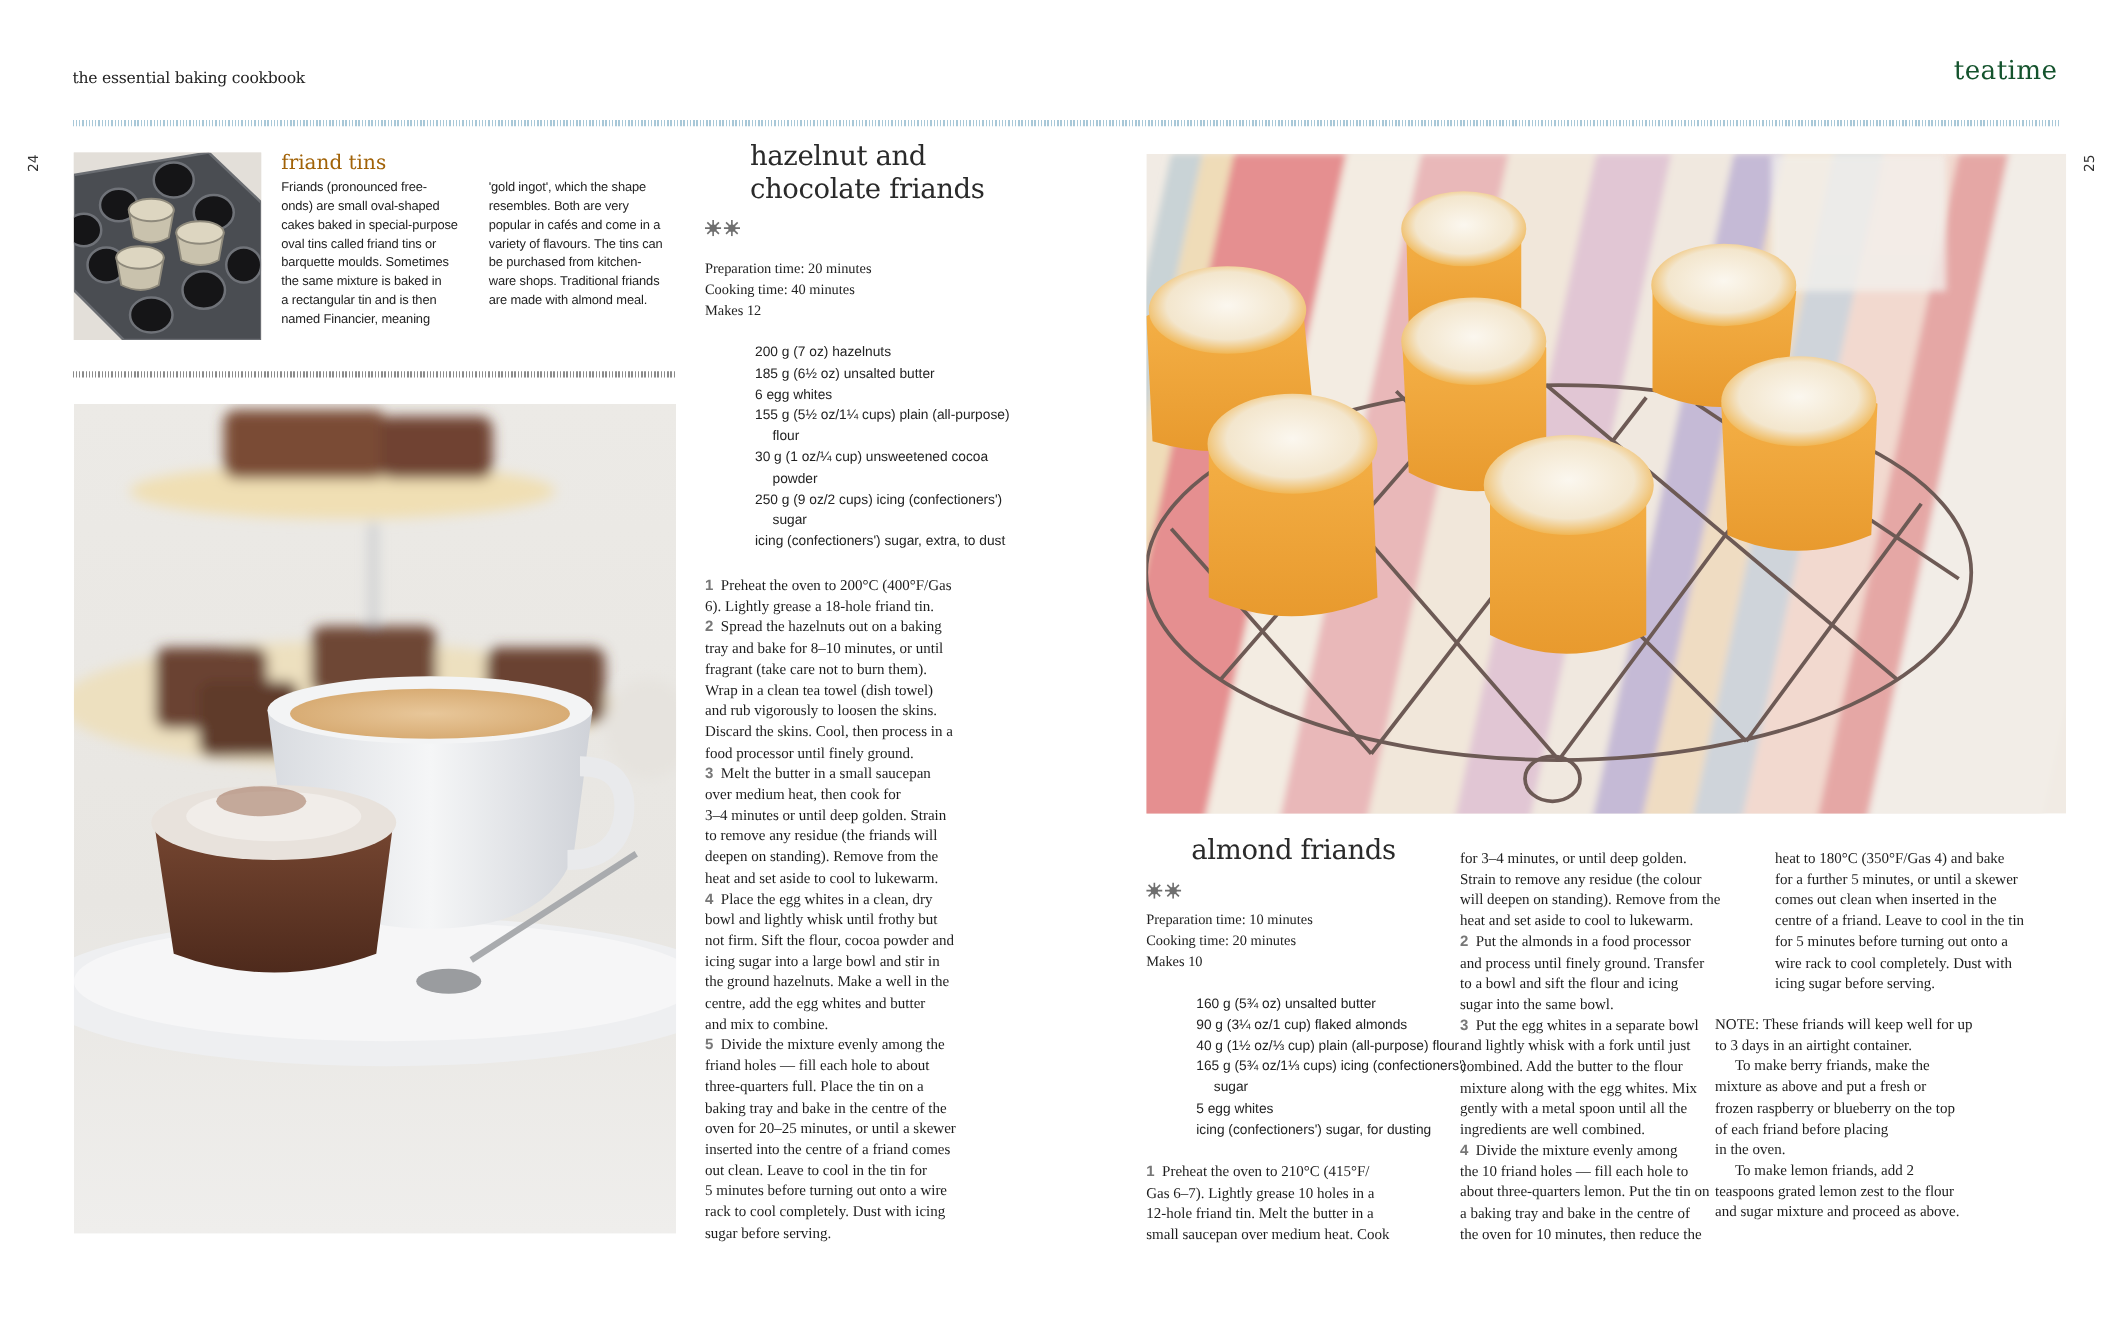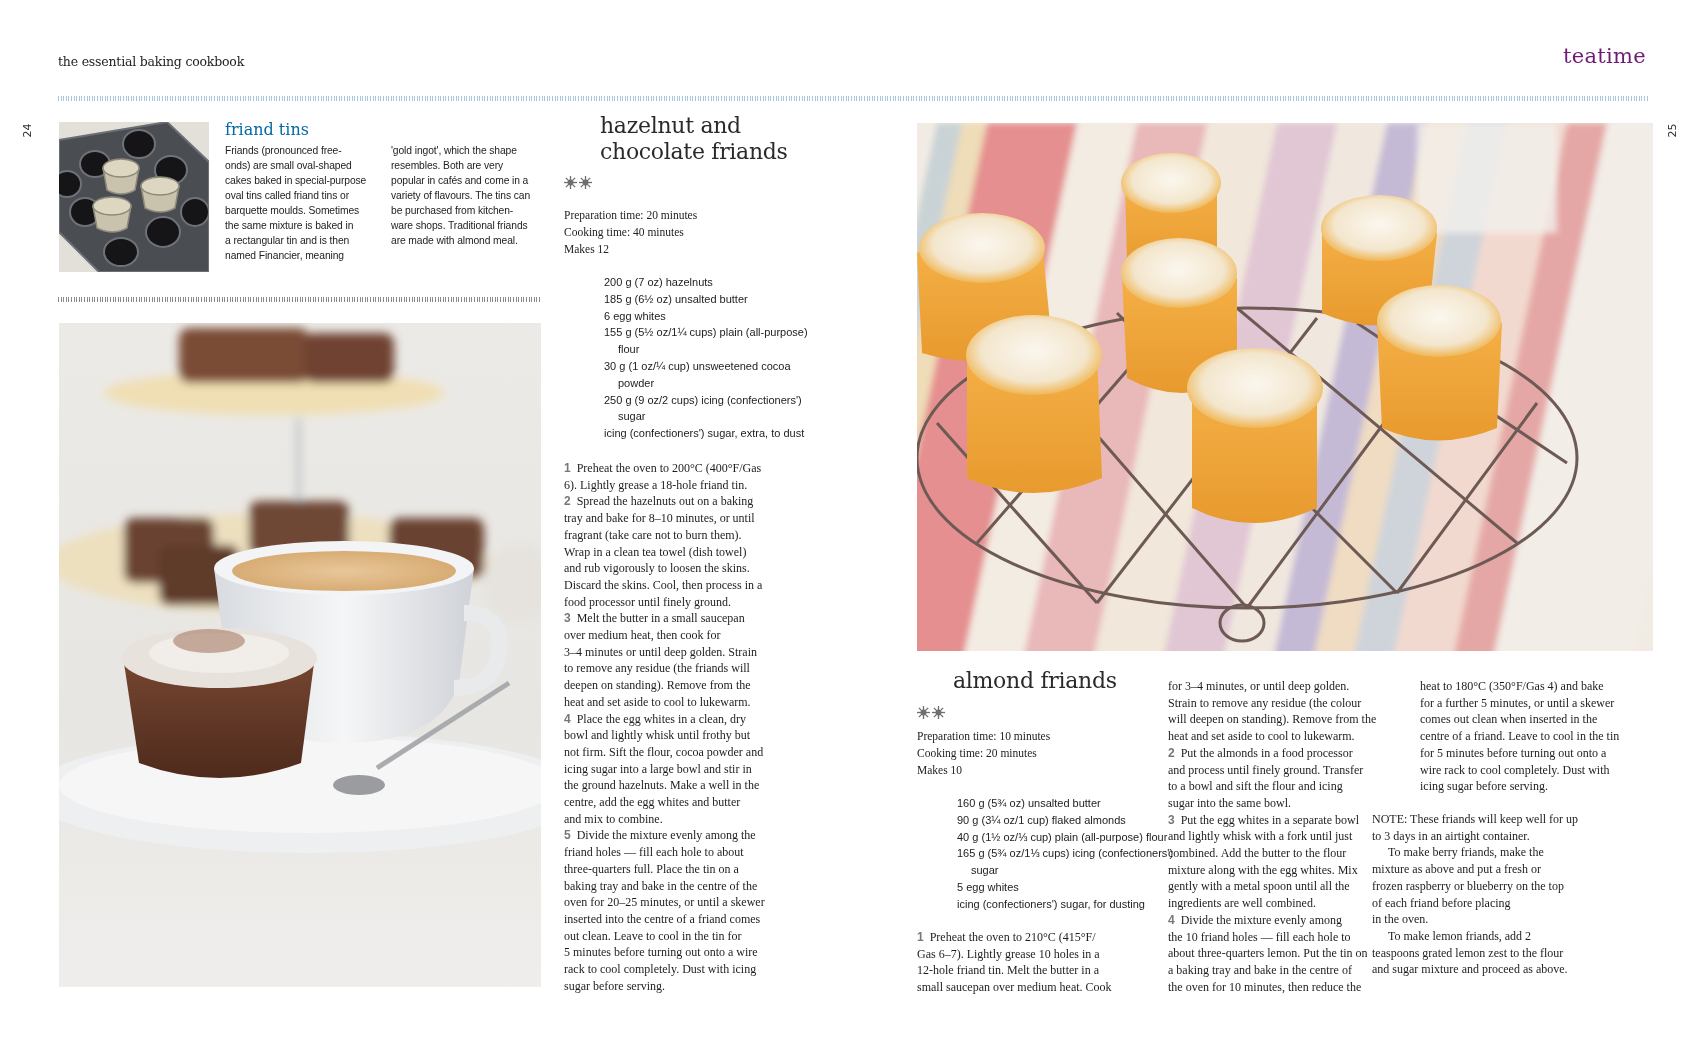--- a/index.html
+++ b/index.html
@@ -1,27 +1,27 @@
 <!DOCTYPE html>
 <html><head>
 <meta charset="utf-8">
 <style>
   html, body { margin:0; padding:0; background:#ffffff; }
   body { width:1693px; height:1063px; position:relative; overflow:hidden; font-family:"DejaVu Serif", serif; color:#1a1a1a; }
   .abs { position:absolute; }
   .running-head { left:58px; top:54px; font-family:"DejaVu Serif", serif; font-size:12.5px; letter-spacing:-0.2px; color:#222; }
-  .section-title { right:47px; top:44px; font-family:"DejaVu Serif", serif; font-size:21px; font-weight:300; color:#701a75; letter-spacing:0.3px; }
+  .section-title { right:47px; top:44px; font-family:"DejaVu Serif", serif; font-size:21px; font-weight:300; color:#14532d; letter-spacing:0.3px; }
   .rule-top { top:96px; height:5px;
     background: repeating-linear-gradient(90deg, #9fc2d4 0 1px, transparent 1px 2.6px); opacity:0.9; }
   .rule-mid { left:58px; top:297px; width:482px; height:5px;
     background: repeating-linear-gradient(90deg, #8a8a8a 0 1px, transparent 1px 2.6px); }
   .page-num { font-family:"DejaVu Sans", sans-serif; font-size:11px; color:#333; transform:rotate(-90deg); transform-origin:center; }
   .tins-photo { left:59px; top:122px; width:150px; height:150px; background:#dcd7d0; overflow:hidden; }
   .sans-small { font-family:"Liberation Sans", sans-serif; font-size:10.3px; line-height:15px; color:#222; letter-spacing:-0.1px; }
-  .h-tins { left:225px; top:120px; font-family:"DejaVu Serif", serif; font-size:16px; font-weight:300; color:#0369a1; }
+  .h-tins { left:225px; top:120px; font-family:"DejaVu Serif", serif; font-size:16px; font-weight:300; color:#a16207; }
   .h-recipe { font-family:"DejaVu Serif", serif; font-weight:300; font-size:22px; line-height:26px; color:#2a2a2a; letter-spacing:-0.3px;margin-left:36px; }
   .meta { font-family:"Liberation Serif", serif; font-size:11.5px; line-height:16.8px; color:#222; }
   .ingr { font-family:Liberation Sans, sans-serif; font-size:11px; line-height:16.8px; color:#222;margin-left:40px; }
   .ingr .cont { padding-left:14px; }
   .method { font-family:"Liberation Serif", serif; font-size:12px; line-height:16.7px; color:#1d1d1d; }
   .method .num { color:#777; font-family:"Liberation Sans", sans-serif; font-weight:bold; margin-right:6px; }
   .star-icons { display:flex; gap:2px; }
   .star { width:13px; height:13px; }
   .photo { overflow:hidden; }
   .indent { text-indent:16px; }

